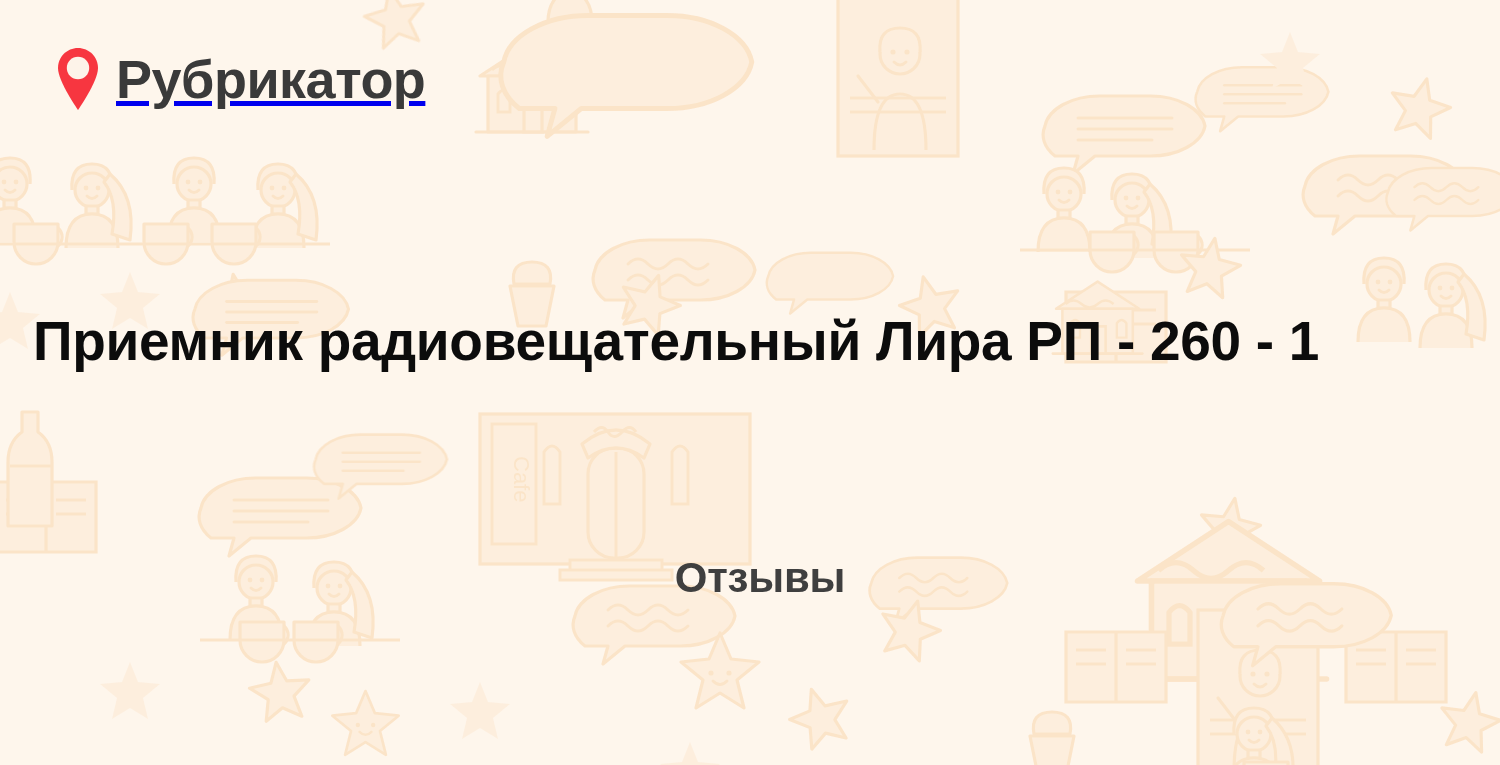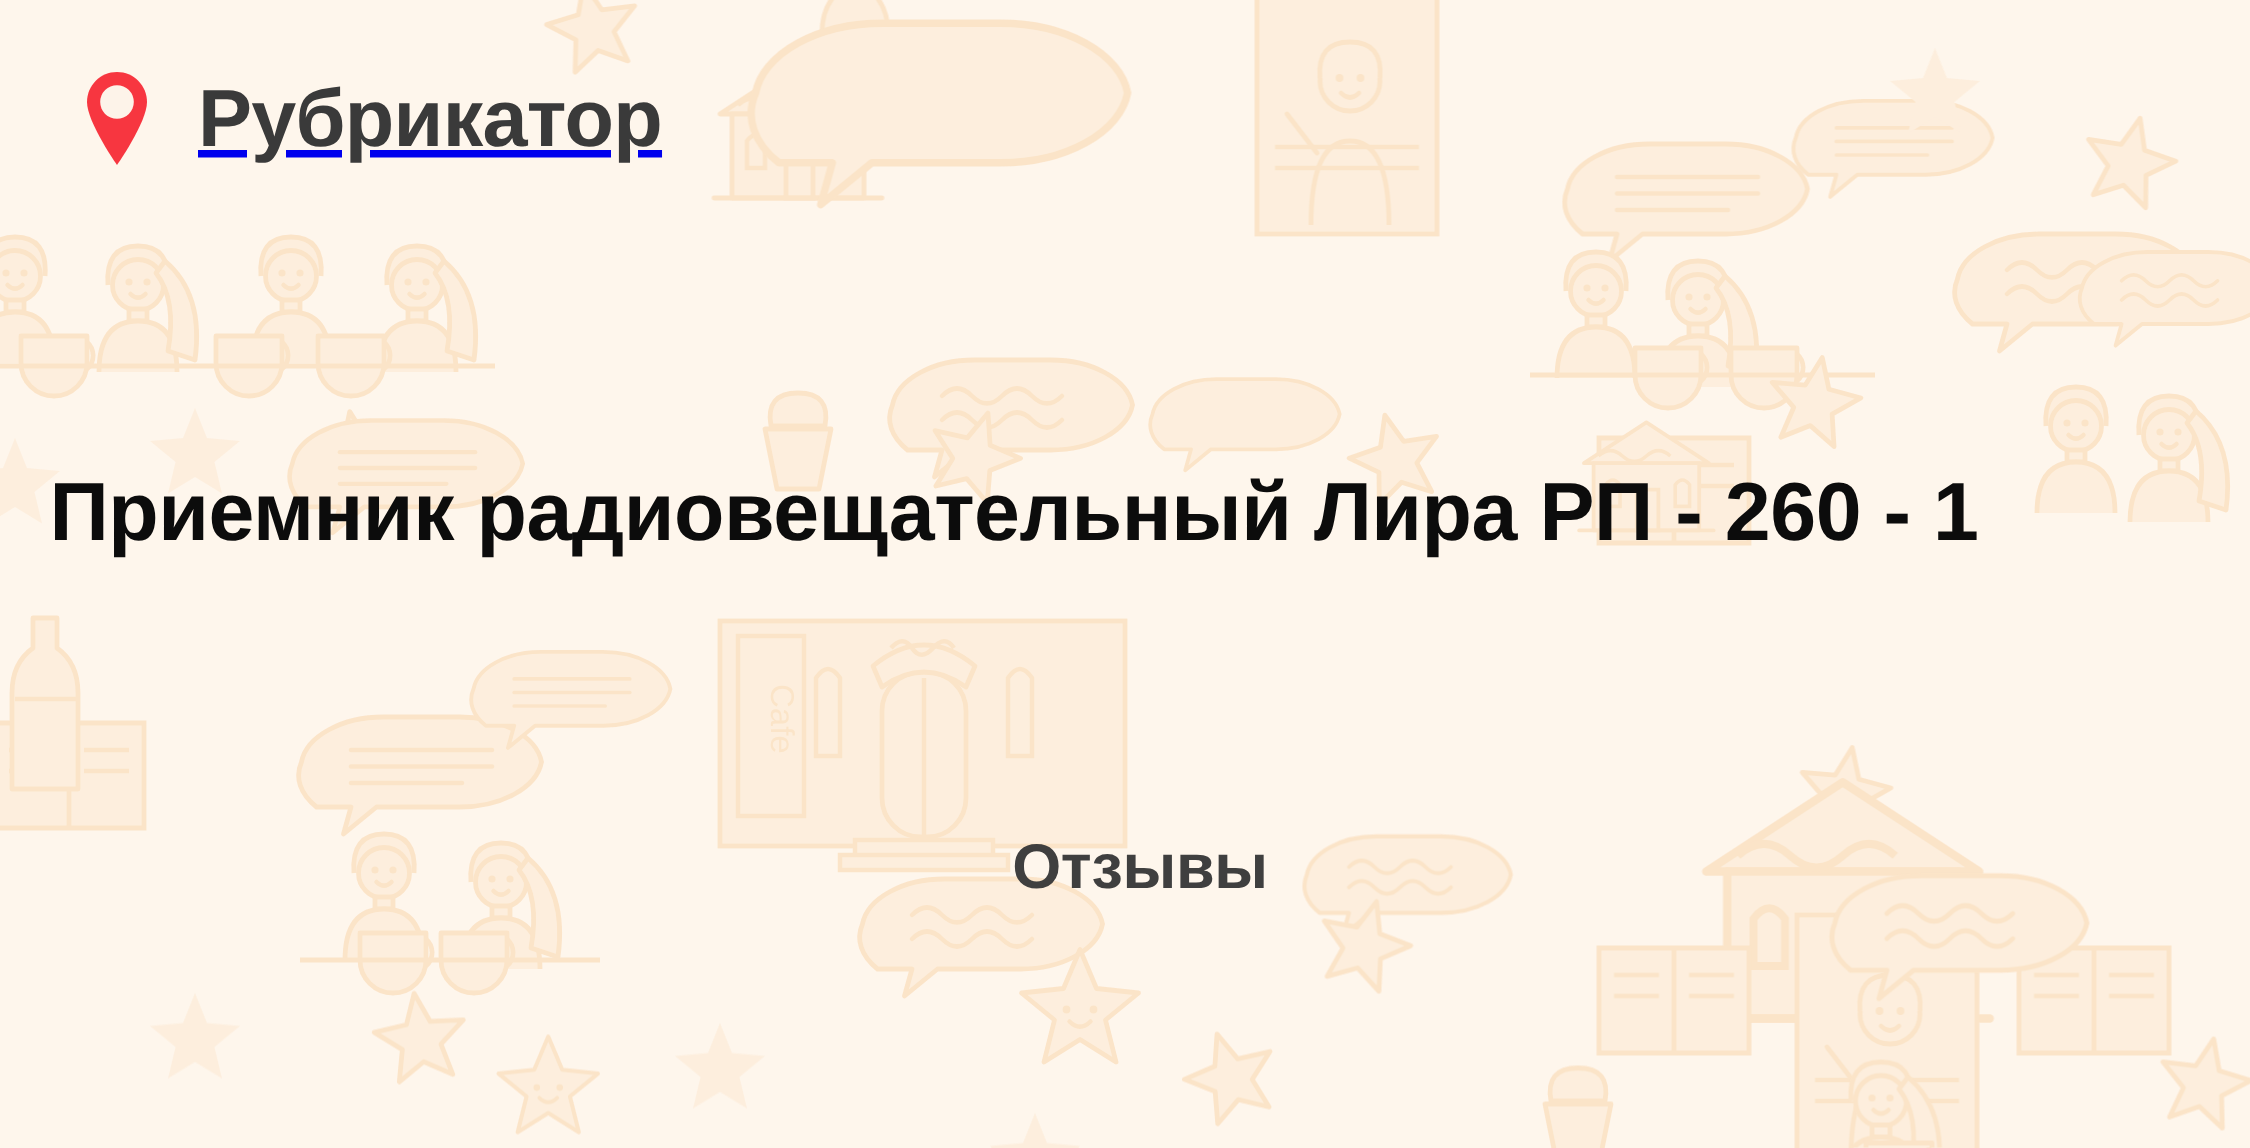--- a/index.html
+++ b/index.html
@@ -36,21 +36,21 @@
     height: 765px;
   }
 
   
   .brand {
     position: absolute;
     left: 58px;
     top: 40px;
     display: flex;
     align-items: center;
-    gap: 34px;
+    gap: 18px;
     height: 78px;
   }
 
   .brand-pin {
     width: 40px;
     height: 62px;
     display: block;
     flex: 0 0 auto;
   }
 

